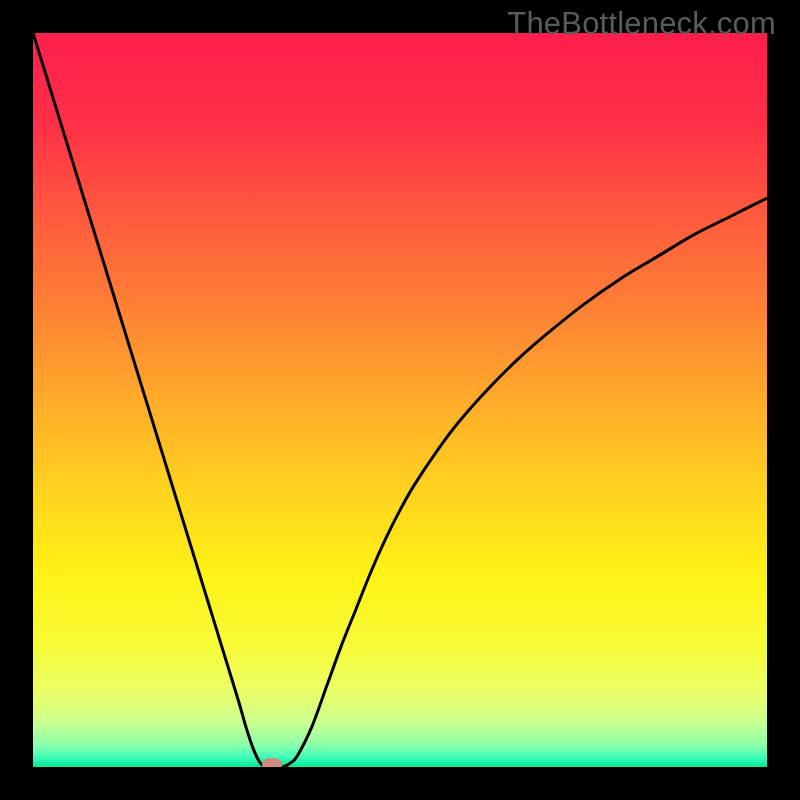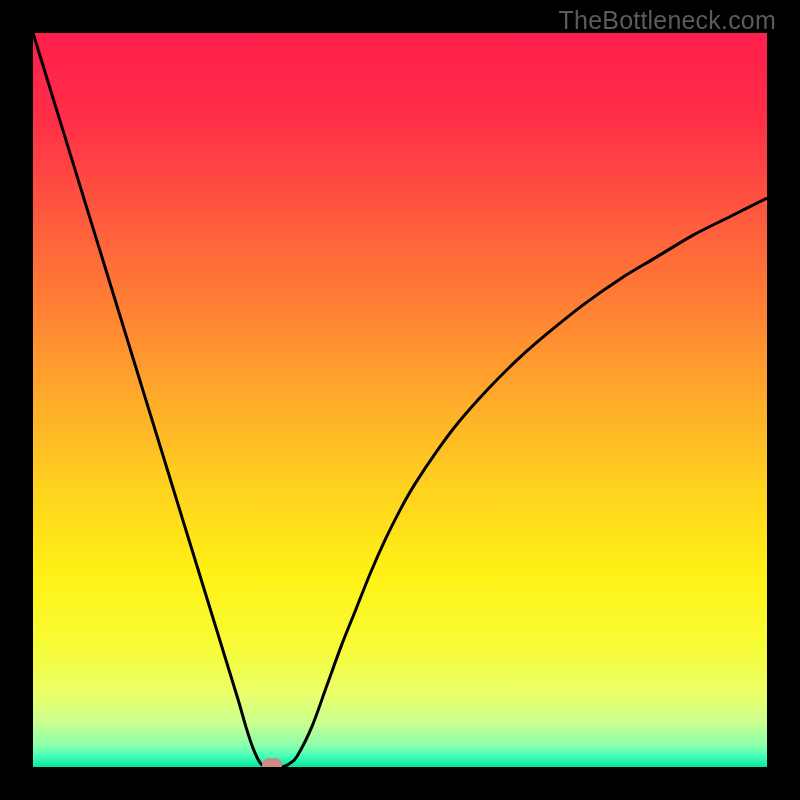--- a/index.html
+++ b/index.html
@@ -32,21 +32,21 @@
     left: 0;
     top: 0;
     width: 100%;
     height: 100%;
   }
   .site-label {
     position: absolute;
     top: 6px;
     right: 24px;
     color: #5b5b5b;
-    font-size: 25px;
+    font-size: 31px;
     font-weight: 500;
     letter-spacing: 0.2px;
   }
   svg.curve {
     position: absolute;
     left: 0;
     top: 0;
     width: 100%;
     height: 100%;
   }

